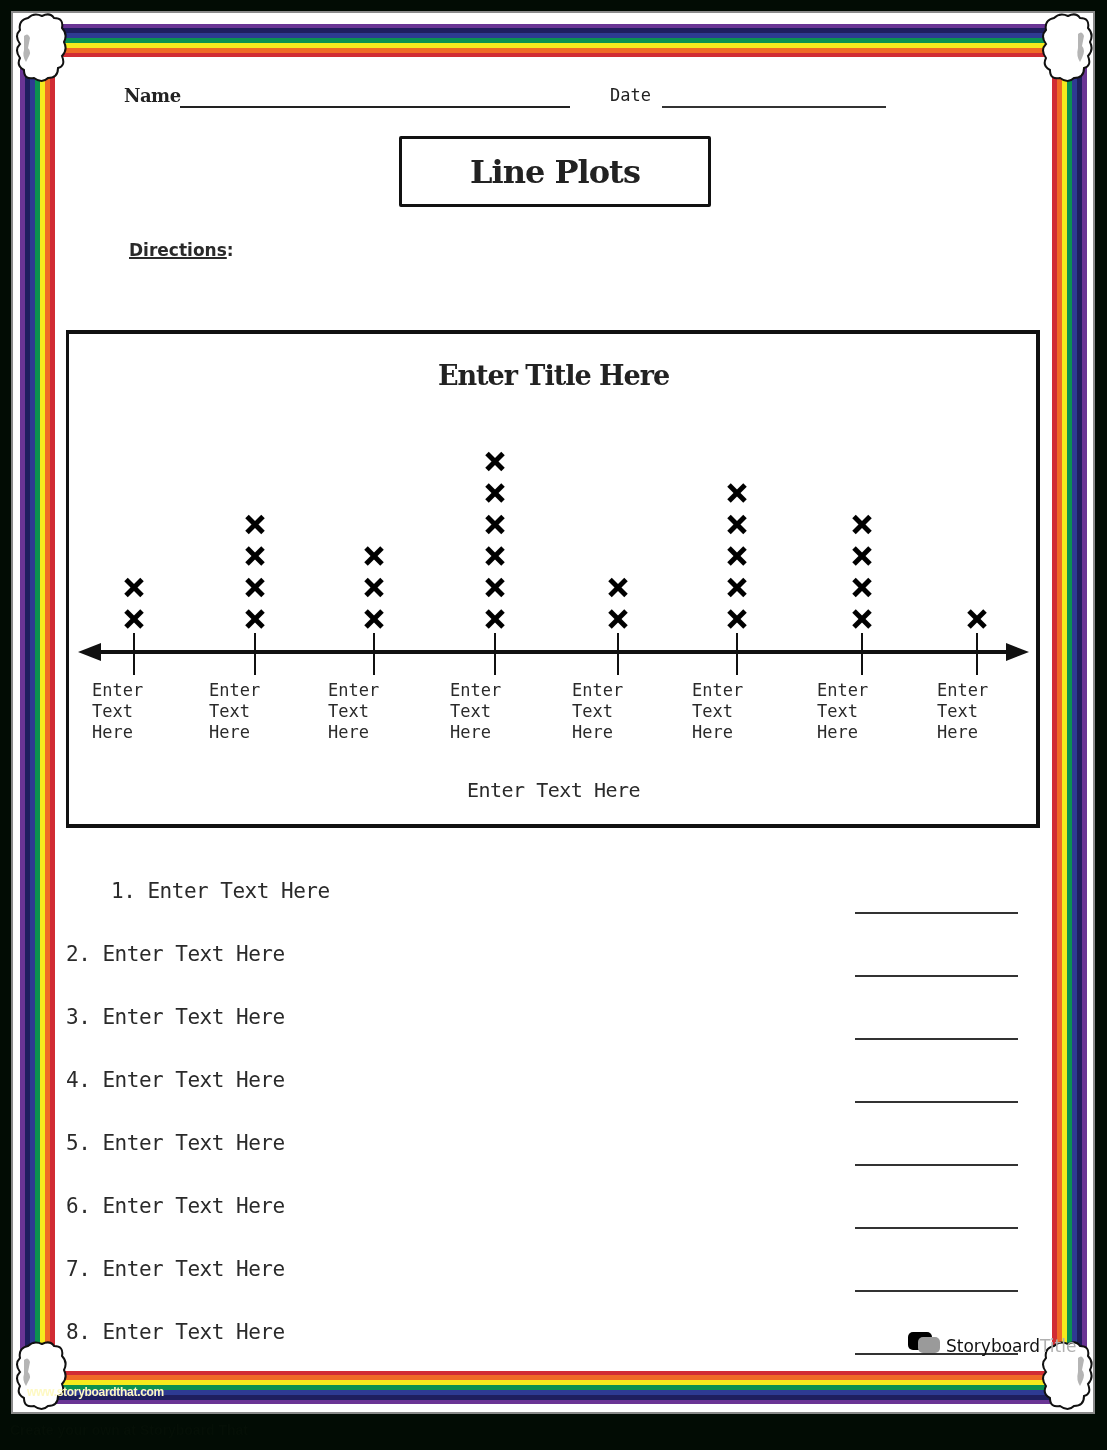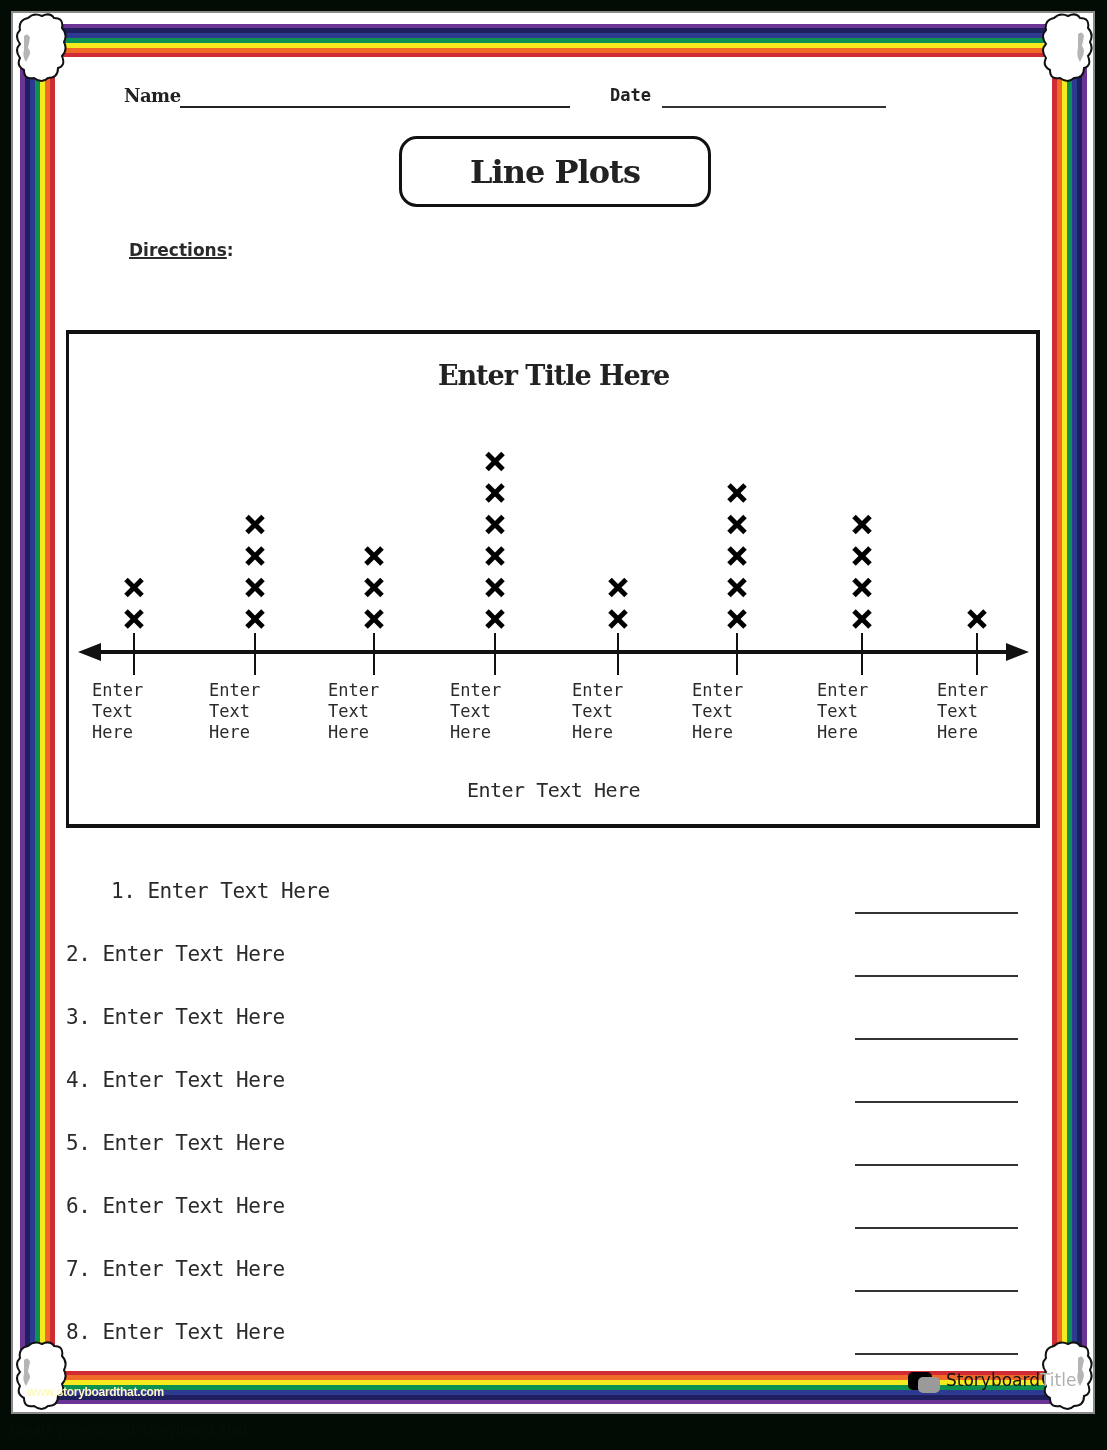--- a/index.html
+++ b/index.html
@@ -24,27 +24,27 @@
       #6a3595 0 5px, #1f1e5e 5px 10px, #2e3a92 10px 15px, #0c9150 15px 20px,
       #f5ea1d 20px 25px, #ef6a26 25px 30px, #d12c34 30px 35px); }
   .rb-right { background: linear-gradient(to left,
       #6a3595 0 5px, #1f1e5e 5px 10px, #2e3a92 10px 15px, #0c9150 15px 20px,
       #f5ea1d 20px 25px, #ef6a26 25px 30px, #d12c34 30px 35px); }
 
   .cloud { position: absolute; width: 54px; height: 72px; }
   .cloud svg { width: 100%; height: 100%; display: block; }
 
   .header-row { position: absolute; top: 84px; left: 84px; width: 770px; height: 30px; margin-left: 40px; }
-  .lbl { position: absolute; font-size: 18px; color: #222; font-weight: bold; }
+  .lbl { position: absolute; font-size: 18px; color: #222; }
   .name-lbl { left: 0; top: 1px; font-weight: bold; font-family: "DejaVu Serif", serif; letter-spacing: -0.5px; }
   .name-line { position: absolute; left: 56px; top: 22px; width: 390px; border-bottom: 2px solid #222; }
   .date-lbl { left: 486px; top: 1px; font-family: "DejaVu Sans Mono", monospace; font-size: 17px; }
   .date-line { position: absolute; left: 538px; top: 22px; width: 224px; border-bottom: 2px solid #333; }
 
-  .title-box { position: absolute; left: 399px; top: 136px; width: 312px; height: 71px; border: 3px solid #111; border-radius: 18px;
+  .title-box { position: absolute; left: 399px; top: 136px; width: 312px; height: 71px; border: 3px solid #111; border-radius: 2px;
     display: flex; align-items: center; justify-content: center; }
   .title-box span { font-size: 32px; font-weight: bold; font-family: "DejaVu Serif", serif; letter-spacing: -1px; color: #222; }
 
   .directions { position: absolute; left: 129px; top: 240px; font-family: "DejaVu Sans", sans-serif; font-size: 17px; font-weight: bold; color: #2a2a2a; }
   .directions u { text-decoration: underline; text-decoration-thickness: 2px; }
 
   .plot-frame { position: absolute; left: 66px; top: 330px; width: 974px; height: 498px; border: 3px solid #111;
     border-top-width: 4px; border-right-width: 4px; border-bottom-width: 4px; }
 
   .plot-title { position: absolute; left: 0; top: 360px; width: 1107px; text-align: center; font-size: 27px; font-weight: bold;
@@ -53,21 +53,21 @@
   .axis-svg { position: absolute; left: 0; top: 0; width: 1107px; height: 1450px; pointer-events: none; }
 
   .x-label { position: absolute; width: 90px; text-align: left; font-family: "DejaVu Sans Mono", monospace; font-size: 17px; line-height: 21px; color: #2a2a2a; top: 680px; }
 
   .axis-title { position: absolute; left: 0; top: 778px; width: 1107px; text-align: center; font-family: "DejaVu Sans Mono", monospace; font-size: 20px; color: #2a2a2a; letter-spacing: -0.5px; }
 
   .q { position: absolute; left: 66px; font-family: "DejaVu Sans Mono", monospace; font-size: 21px; color: #2a2a2a; letter-spacing: -0.5px; }
   .q-line { position: absolute; left: 855px; width: 163px; border-bottom: 2px solid #333; }
 
   .footer-url { position: absolute; left: 27px; top: 1385px; font-family: "Liberation Sans", sans-serif; font-size: 12px; font-weight: bold; color: #fef9c3; letter-spacing: -0.3px; }
-  .footer-brand { position: absolute; left: 908px; top: 1370px; height: 28px; display: flex; align-items: flex-start; }
+  .footer-brand { position: absolute; left: 908px; top: 1328px; height: 28px; display: flex; align-items: flex-end; }
   .footer-brand .bubbles { width: 34px; height: 26px; position: relative; margin-right: 4px; }
   .footer-brand .b1 { position: absolute; left: 0; top: 2px; width: 24px; height: 18px; background: #000; border-radius: 5px; }
   .footer-brand .b2 { position: absolute; left: 10px; top: 7px; width: 22px; height: 16px; background: #9a9a9a; border-radius: 5px; }
   .footer-brand .s1 { font-family: "DejaVu Sans", sans-serif; font-size: 17px; color: #111; }
   .footer-brand .s2 { font-family: "DejaVu Sans", sans-serif; font-size: 17px; color: #b0b0b0; }
 
   .create-own { position: absolute; left: 10px; top: 1422px; font-family: "Liberation Sans", sans-serif; font-size: 14px; font-weight: bold; color: #050f06; }
 </style>
 </head>
 <body>

